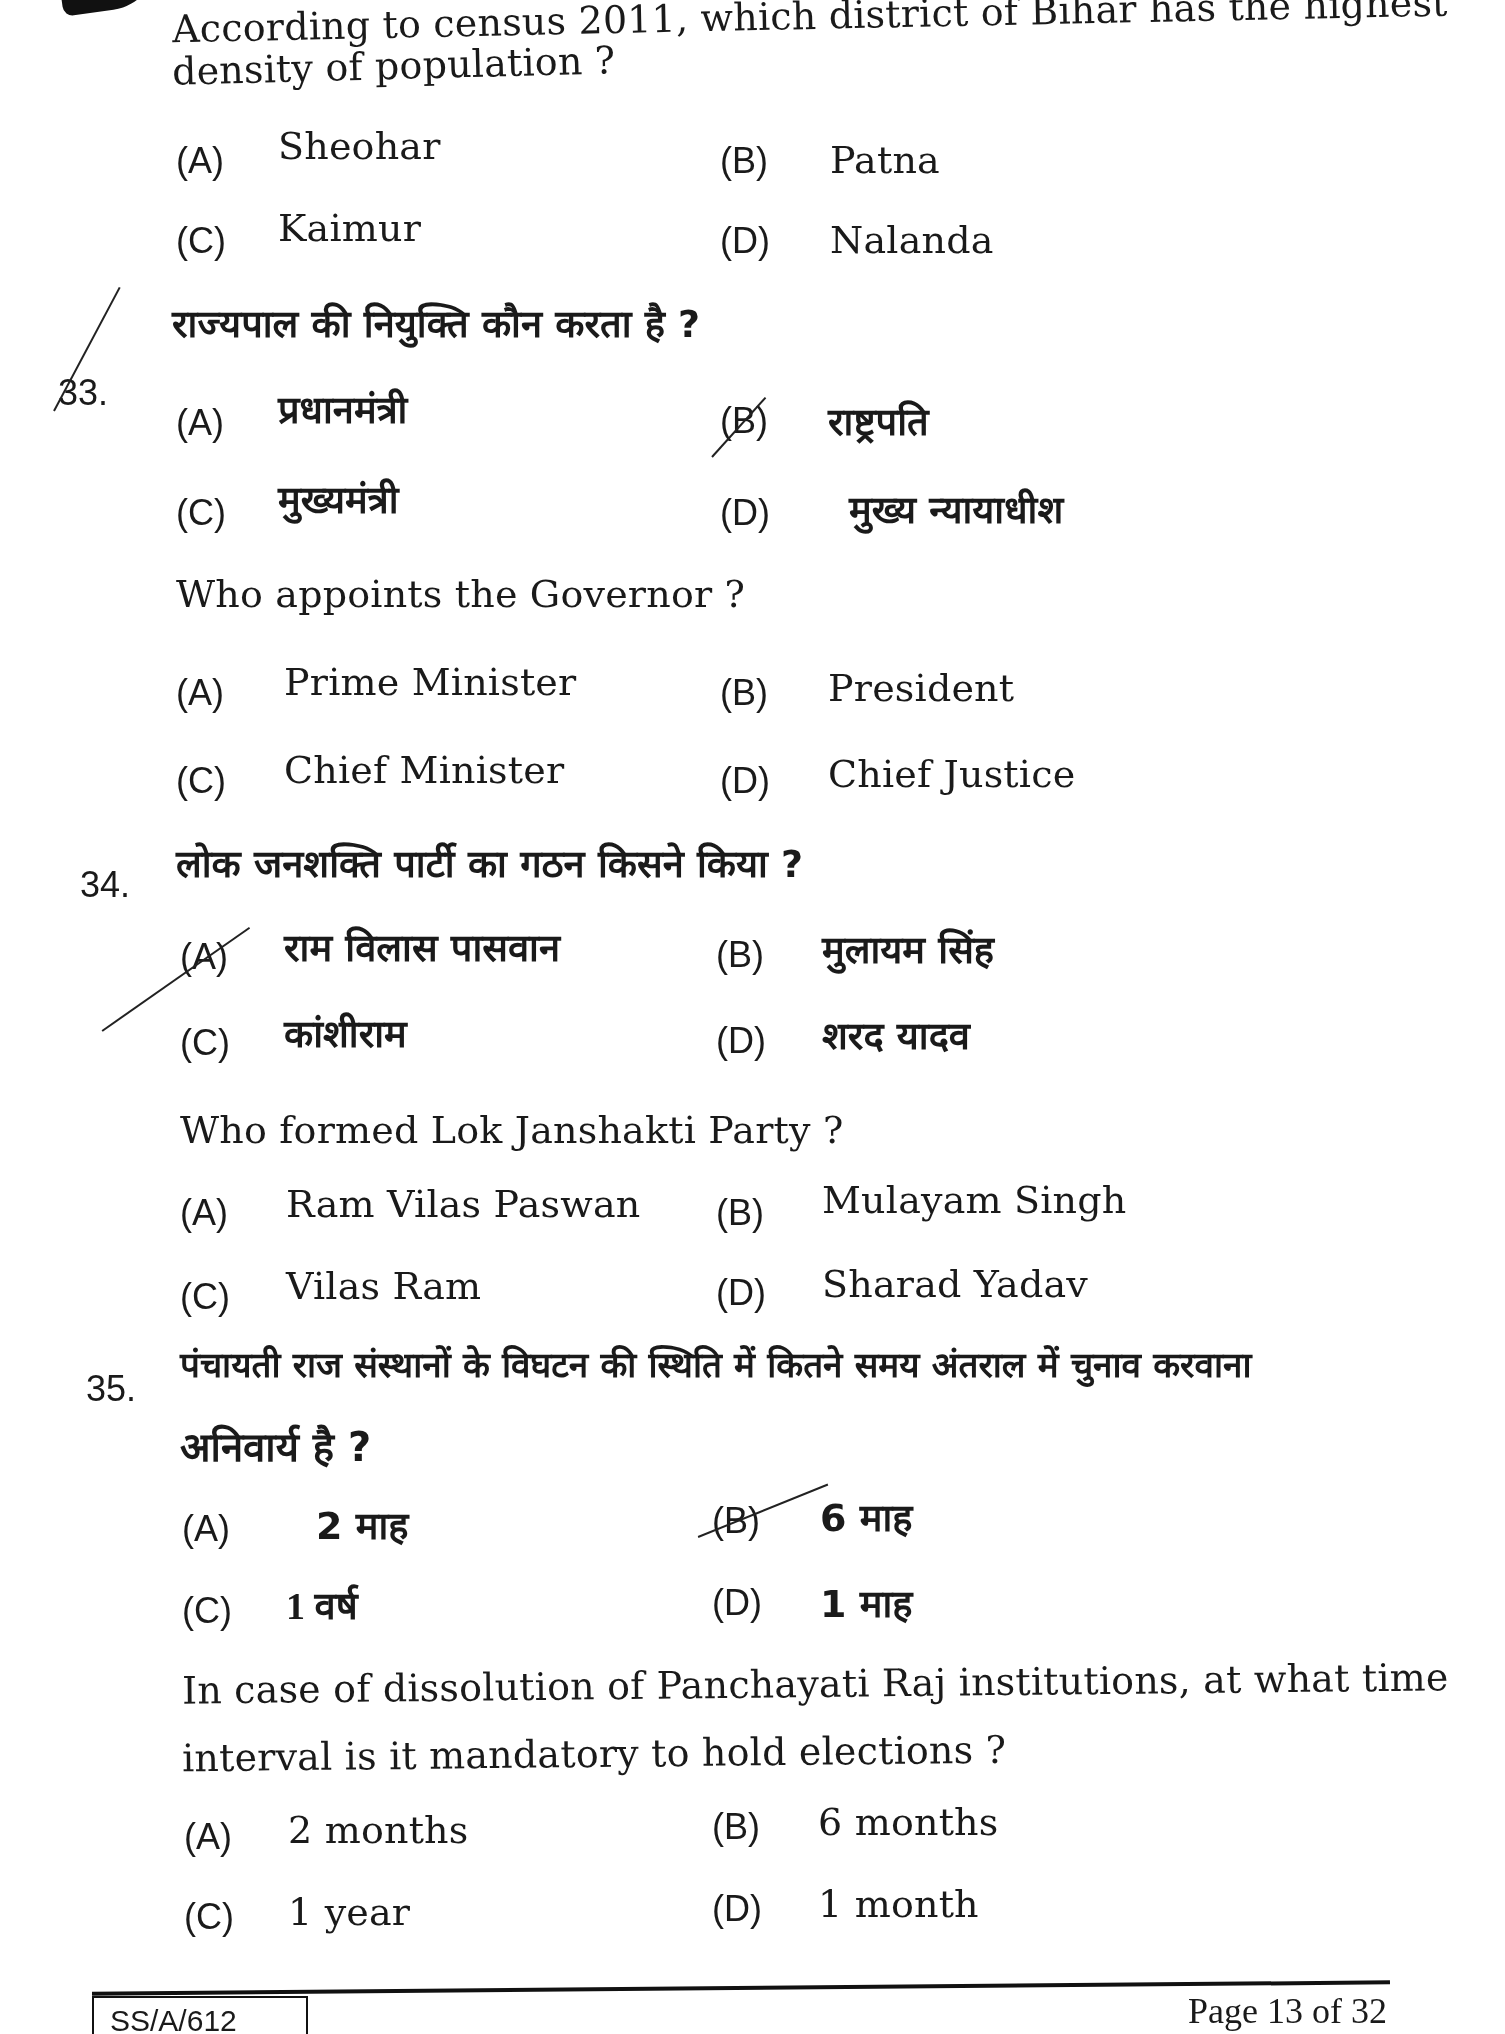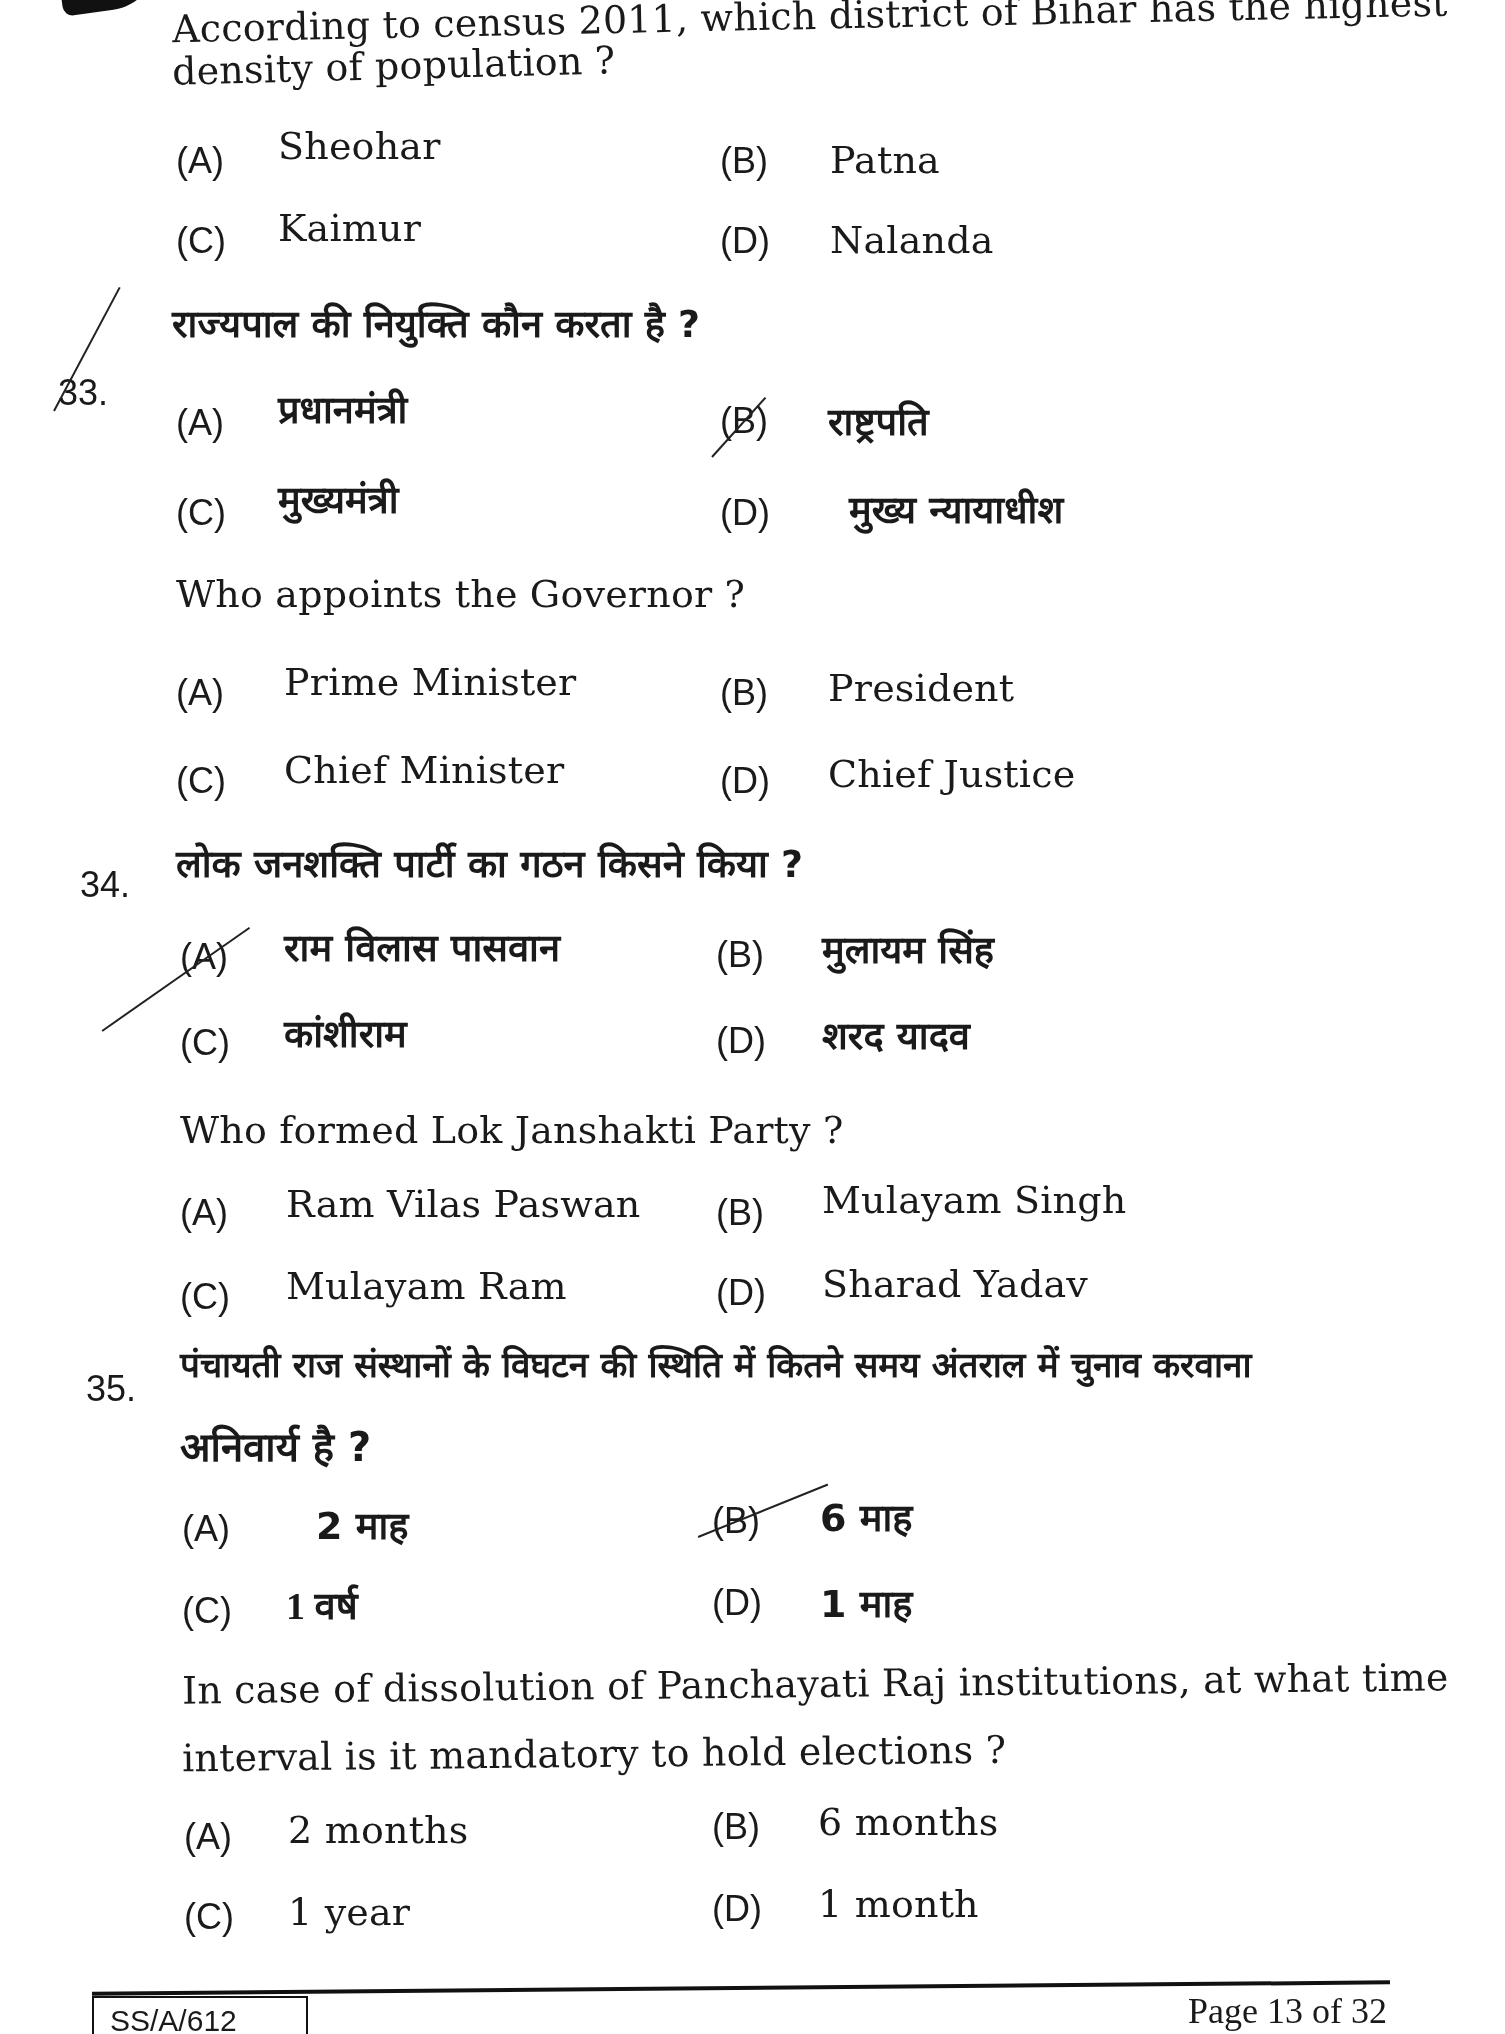--- a/index.html
+++ b/index.html
@@ -83,21 +83,21 @@
   <div class="abs lbl" style="left:716px; top:1020px;">(D)</div>
   <div class="abs hi" style="left:822px; top:1008px;">शरद यादव</div>
 
   <div class="abs en" style="left:180px; top:1100px;margin-top:8px;">Who formed Lok Janshakti Party ?</div>
 
   <div class="abs lbl" style="left:180px; top:1192px;">(A)</div>
   <div class="abs en" style="left:286px; top:1182px;">Ram Vilas Paswan</div>
   <div class="abs lbl" style="left:716px; top:1192px;">(B)</div>
   <div class="abs en" style="left:822px; top:1178px;">Mulayam Singh</div>
   <div class="abs lbl" style="left:180px; top:1276px;">(C)</div>
-  <div class="abs en" style="left:286px; top:1264px;">Mulayam Ram</div>
+  <div class="abs en" style="left:286px; top:1264px;">Vilas Ram</div>
   <div class="abs lbl" style="left:716px; top:1272px;">(D)</div>
   <div class="abs en" style="left:822px; top:1262px;">Sharad Yadav</div>
 </div>
 
 <div>
   <div class="abs num" style="left:86px; top:1368px;">35.</div>
   <div class="abs hi" style="left:180px; top:1340px; font-size:35px;">पंचायती राज संस्थानों के विघटन की स्थिति में कितने समय अंतराल में चुनाव करवाना</div>
   <div class="abs hi" style="left:180px; top:1418px; font-size:40px;">अनिवार्य है ?</div>
 
   <div class="abs lbl" style="left:182px; top:1508px;">(A)</div>

